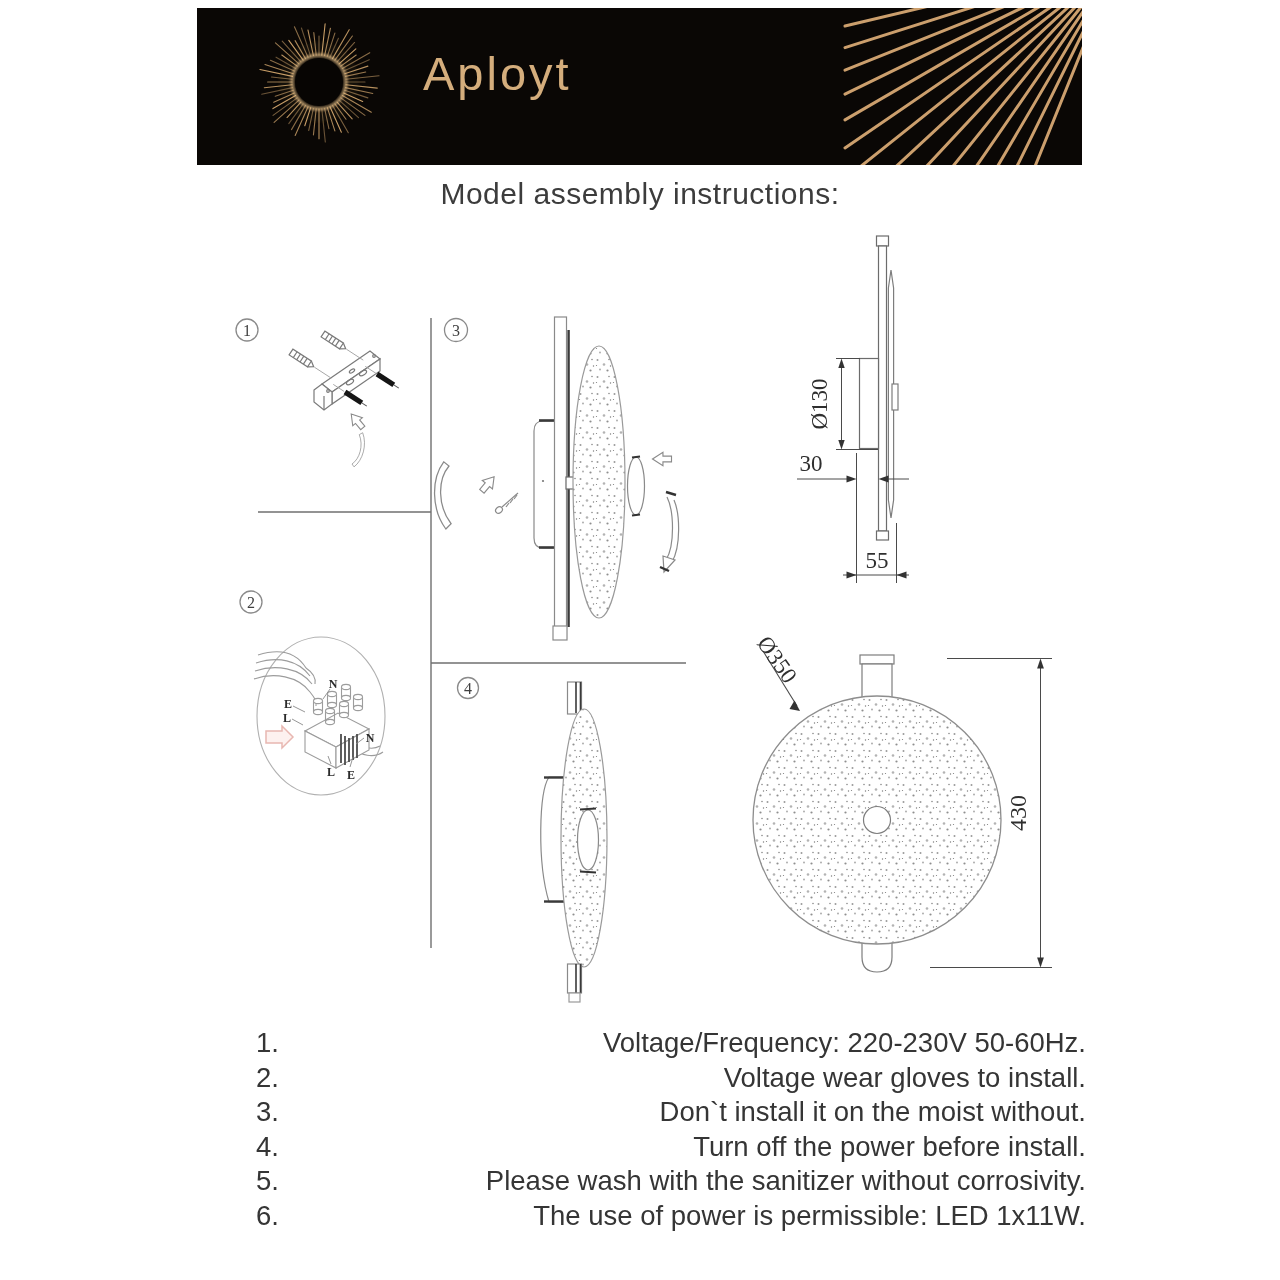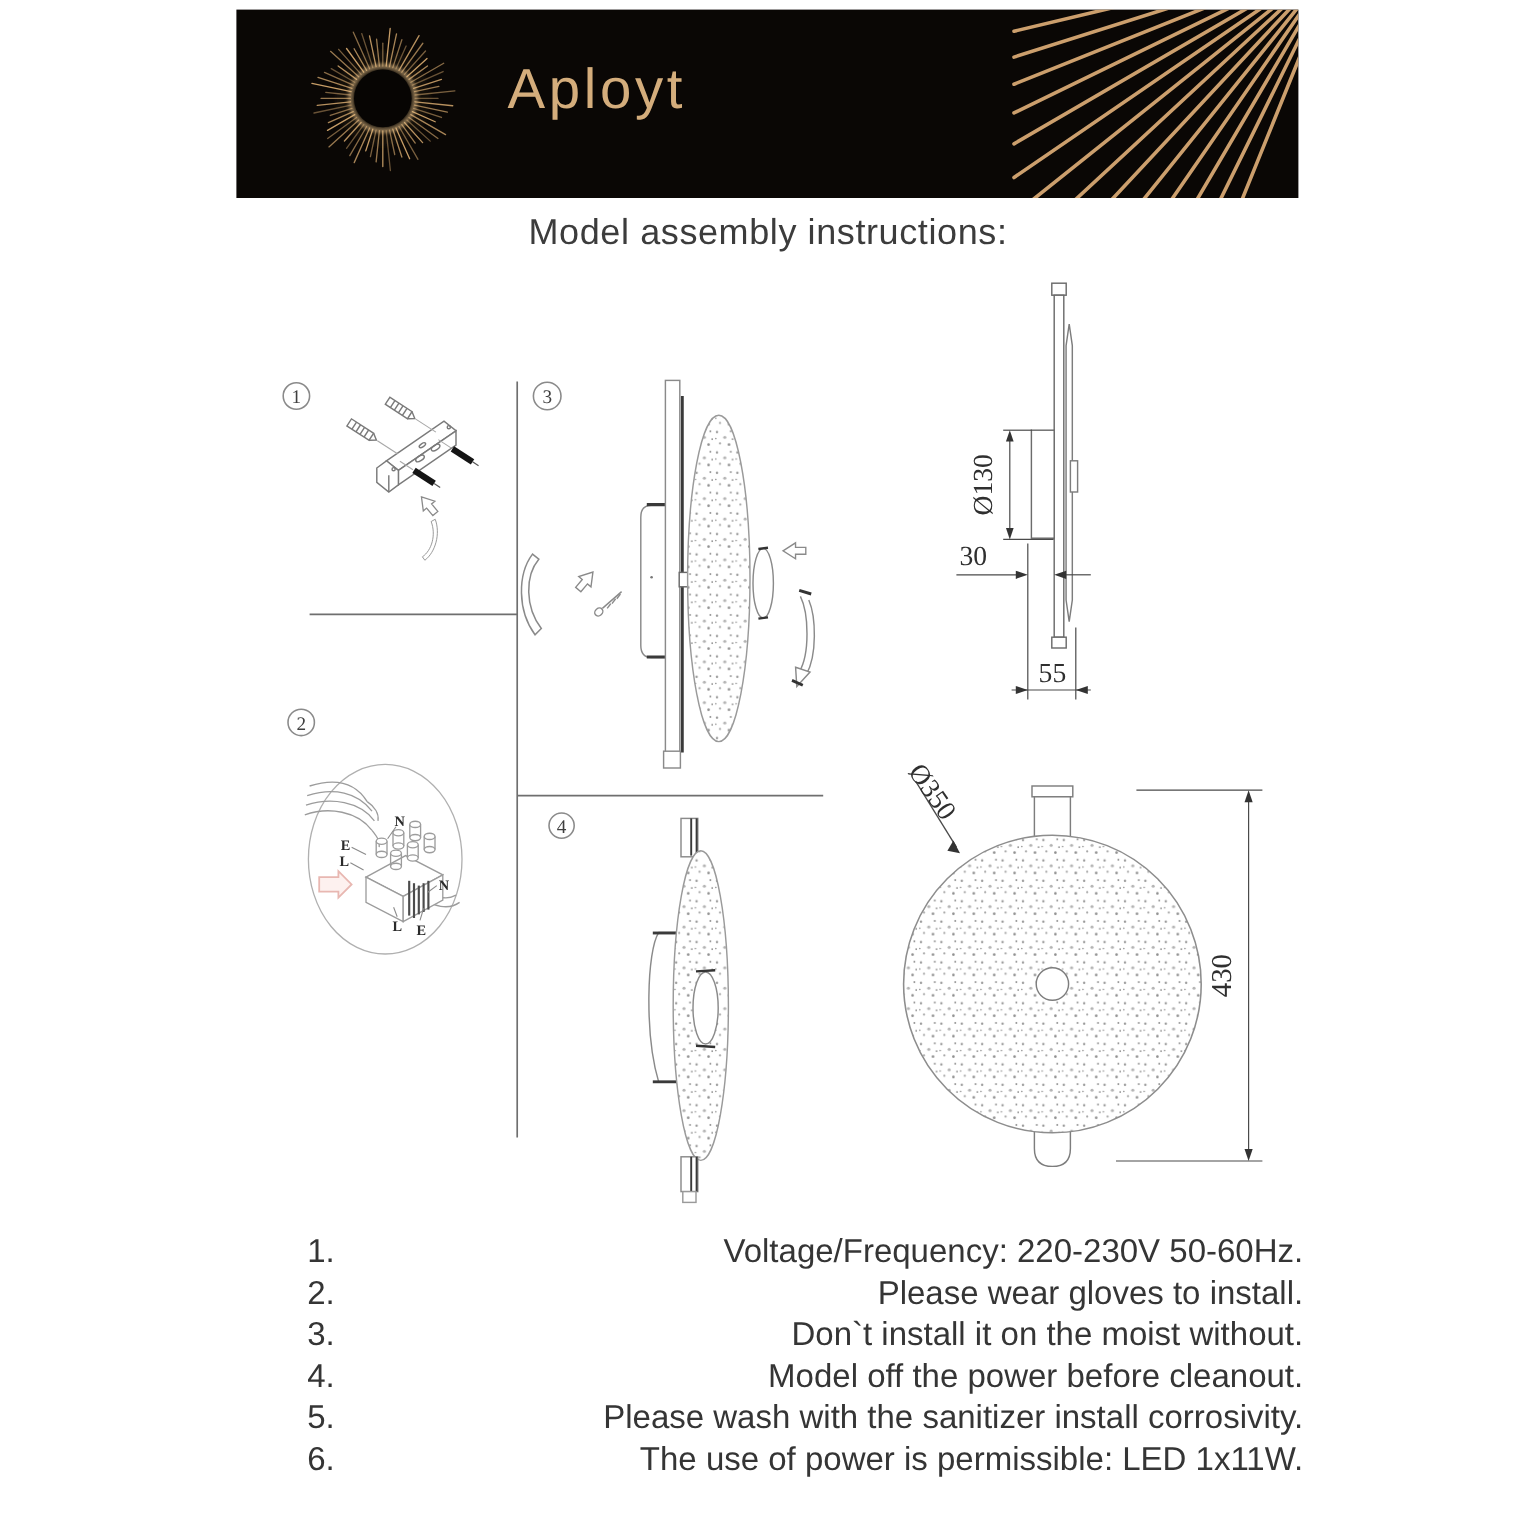--- a/index.html
+++ b/index.html
@@ -370,32 +370,32 @@
     <text transform="translate(1026,813) rotate(-90)" font-size="24" fill="#2f2f2f" text-anchor="middle">430</text>
   </svg>
 
   <div class="notes">
     <div class="note">
       <span class="num">1.</span>
       <span class="txt">Voltage/Frequency: 220-230V 50-60Hz.</span>
     </div>
     <div class="note">
       <span class="num">2.</span>
-      <span class="txt">Please wear gloves to install.</span>
+      <span class="txt">Voltage wear gloves to install.</span>
     </div>
     <div class="note">
       <span class="num">3.</span>
       <span class="txt">Don`t install it on the moist without.</span>
     </div>
     <div class="note">
       <span class="num">4.</span>
-      <span class="txt">Model off the power before cleanout.</span>
+      <span class="txt">Turn off the power before install.</span>
     </div>
     <div class="note">
       <span class="num">5.</span>
-      <span class="txt">Please wash with the sanitizer install corrosivity.</span>
+      <span class="txt">Please wash with the sanitizer without corrosivity.</span>
     </div>
     <div class="note">
       <span class="num">6.</span>
       <span class="txt">The use of power is permissible: LED 1x11W.</span>
     </div>
   </div>
 </div>
 
 </body></html>

